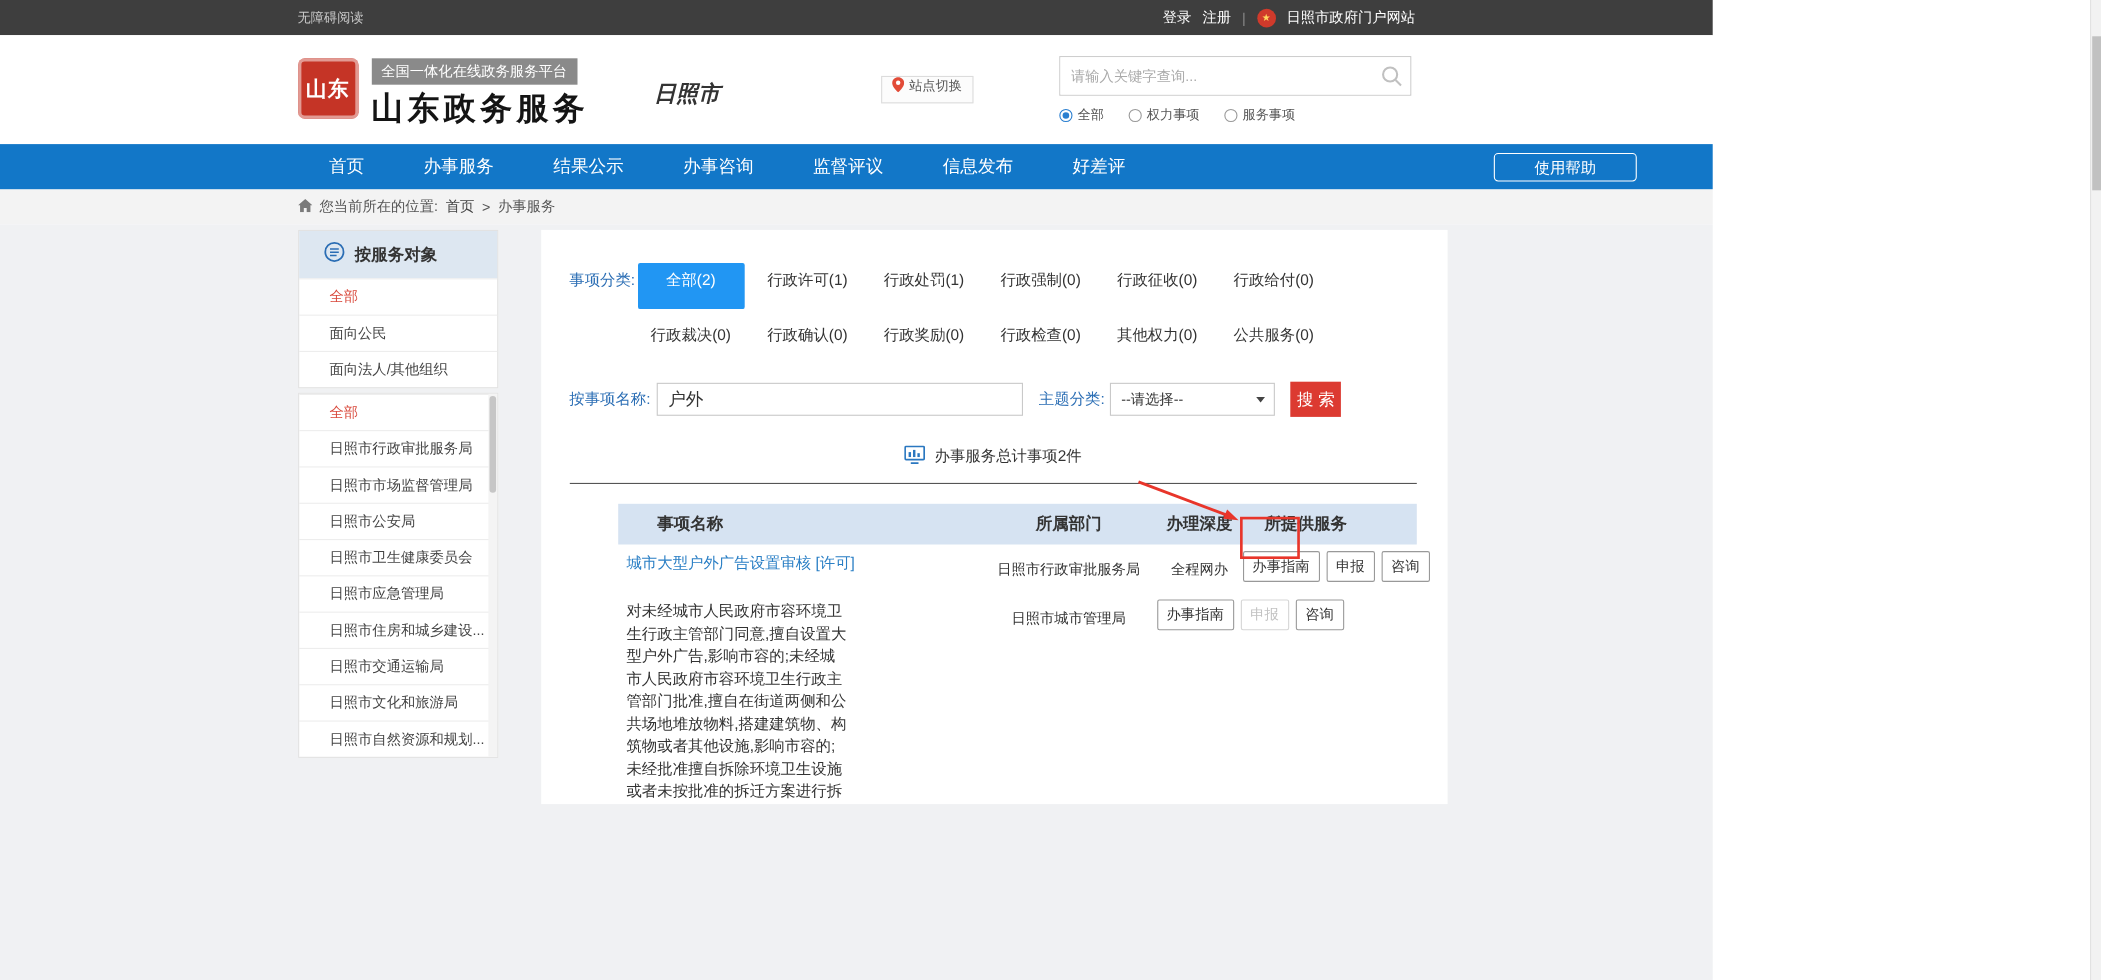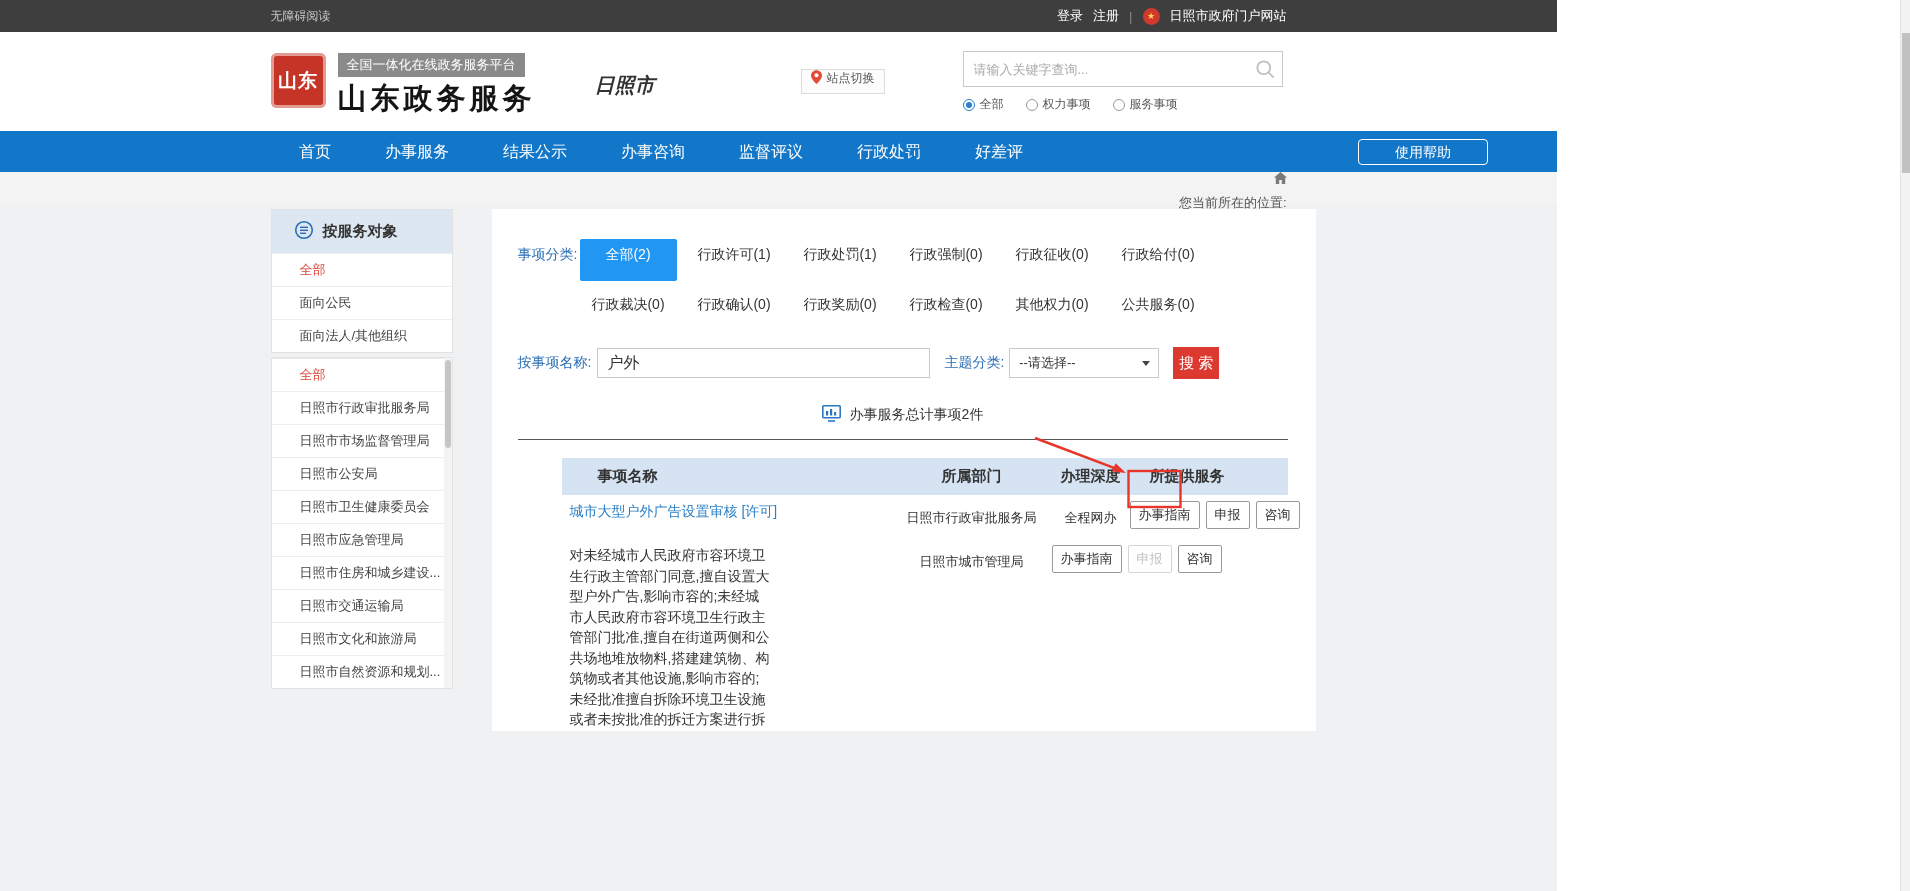--- a/index.html
+++ b/index.html
@@ -38,21 +38,21 @@
   .scope.checked .radio-dot::after { content:""; position:absolute; left:2px; top:2px; width:6px; height:6px; border-radius:50%; background:#2a7fd0; }
 
   
   .navbar { height:41px; background:#1277c8; position:relative; }
   .nav-menu { position:absolute; left:272px; top:0; display:flex; height:41px; }
   .nav-item { padding:0 27px; line-height:41px; color:#fff; font-size:16px; cursor:pointer; white-space:nowrap; }
   .help-btn { position:absolute; right:69px; top:8px; height:26px; line-height:24px; padding:0 36px; border:1px solid #fff; border-radius:4px; color:#fff; font-size:14px; cursor:pointer; background:transparent; }
 
   
   .breadcrumb-row { height:32px; background:#f3f3f3; }
-  .breadcrumb-row .container { display:flex; align-items:flex-end; gap:7px; font-size:13px; color:#555; height:32px;flex-direction:column; }
+  .breadcrumb-row .container { display:flex; align-items:center; gap:7px; font-size:13px; color:#555; height:32px; }
   .crumb-link { cursor:pointer; color:#444; }
 
   
   .content-bg { height:687px; background:#f0f1f3; padding-top:5px; }
   .content-bg .container { display:flex; align-items:flex-start;gap:29px; }
 
   .sidebar { width:182px; flex:none; }
   .side-block { background:#fff; border:1px solid #e2e2e2; }
   .side-block + .side-block { margin-top:4px; }
   .side-header { height:43px; background:#dde7f1; display:flex; align-items:center; padding:0 12px 0 22px; gap:9px; }
@@ -162,21 +162,21 @@
     </div>
   </div>
 
   <div class="navbar">
     <div class="nav-menu">
       <span class="nav-item">首页</span>
       <span class="nav-item">办事服务</span>
       <span class="nav-item">结果公示</span>
       <span class="nav-item">办事咨询</span>
       <span class="nav-item">监督评议</span>
-      <span class="nav-item">行政处罚</span>
+      <span class="nav-item">信息发布</span>
       <span class="nav-item">好差评</span>
     </div>
     <span class="help-btn">使用帮助</span>
   </div>
 
   <div class="breadcrumb-row">
     <div class="container">
       <span><svg width="13" height="12" viewBox="0 0 13 12">
             <path d="M6.5 0L0 5.5h1.8V12h3.4V8h2.6v4h3.4V5.5H13z" fill="#7a7a7a"></path>
           </svg></span>

